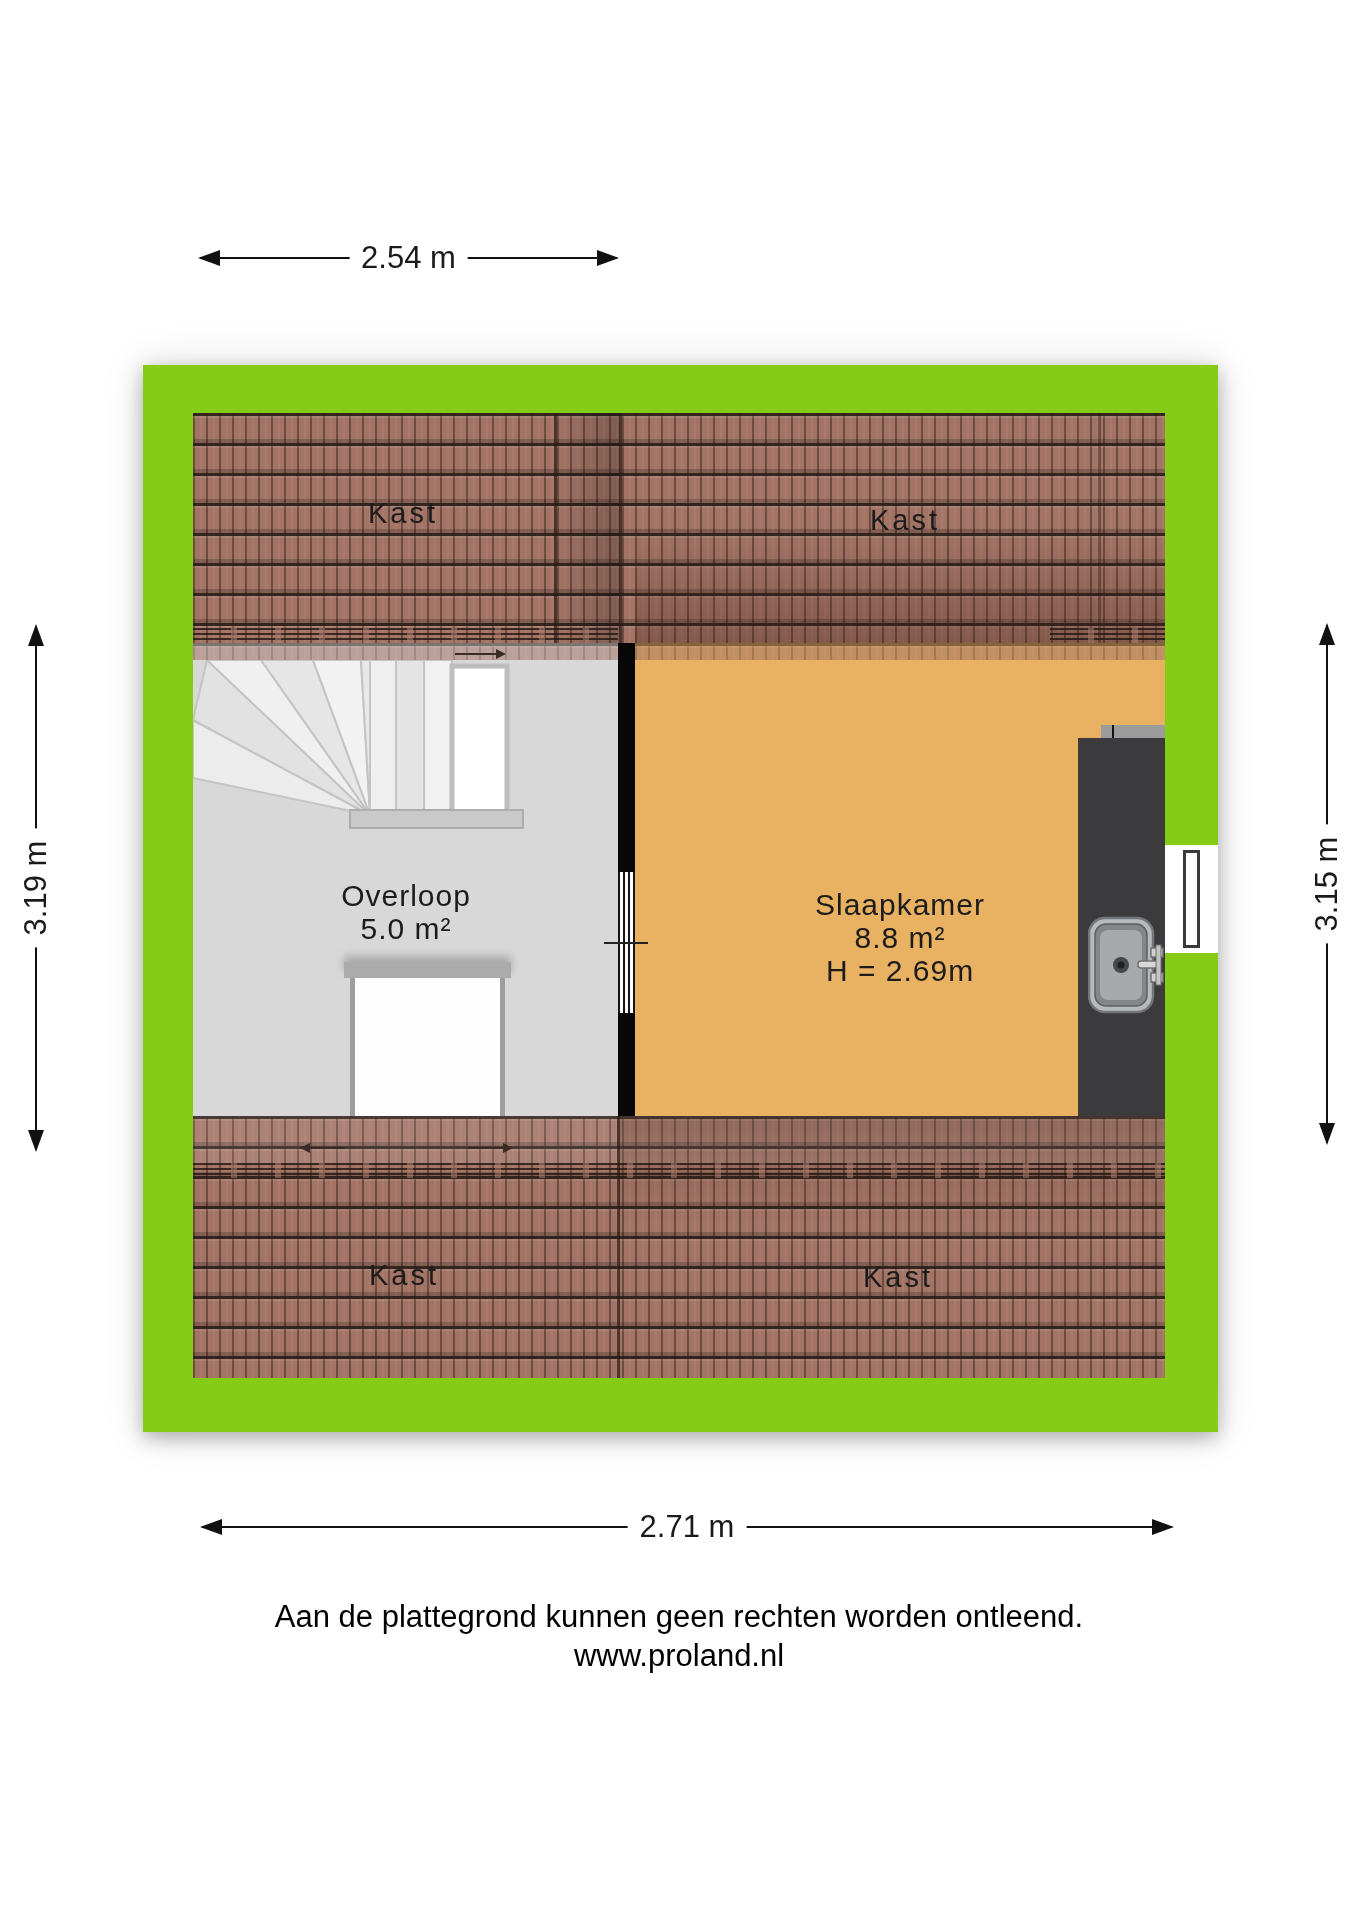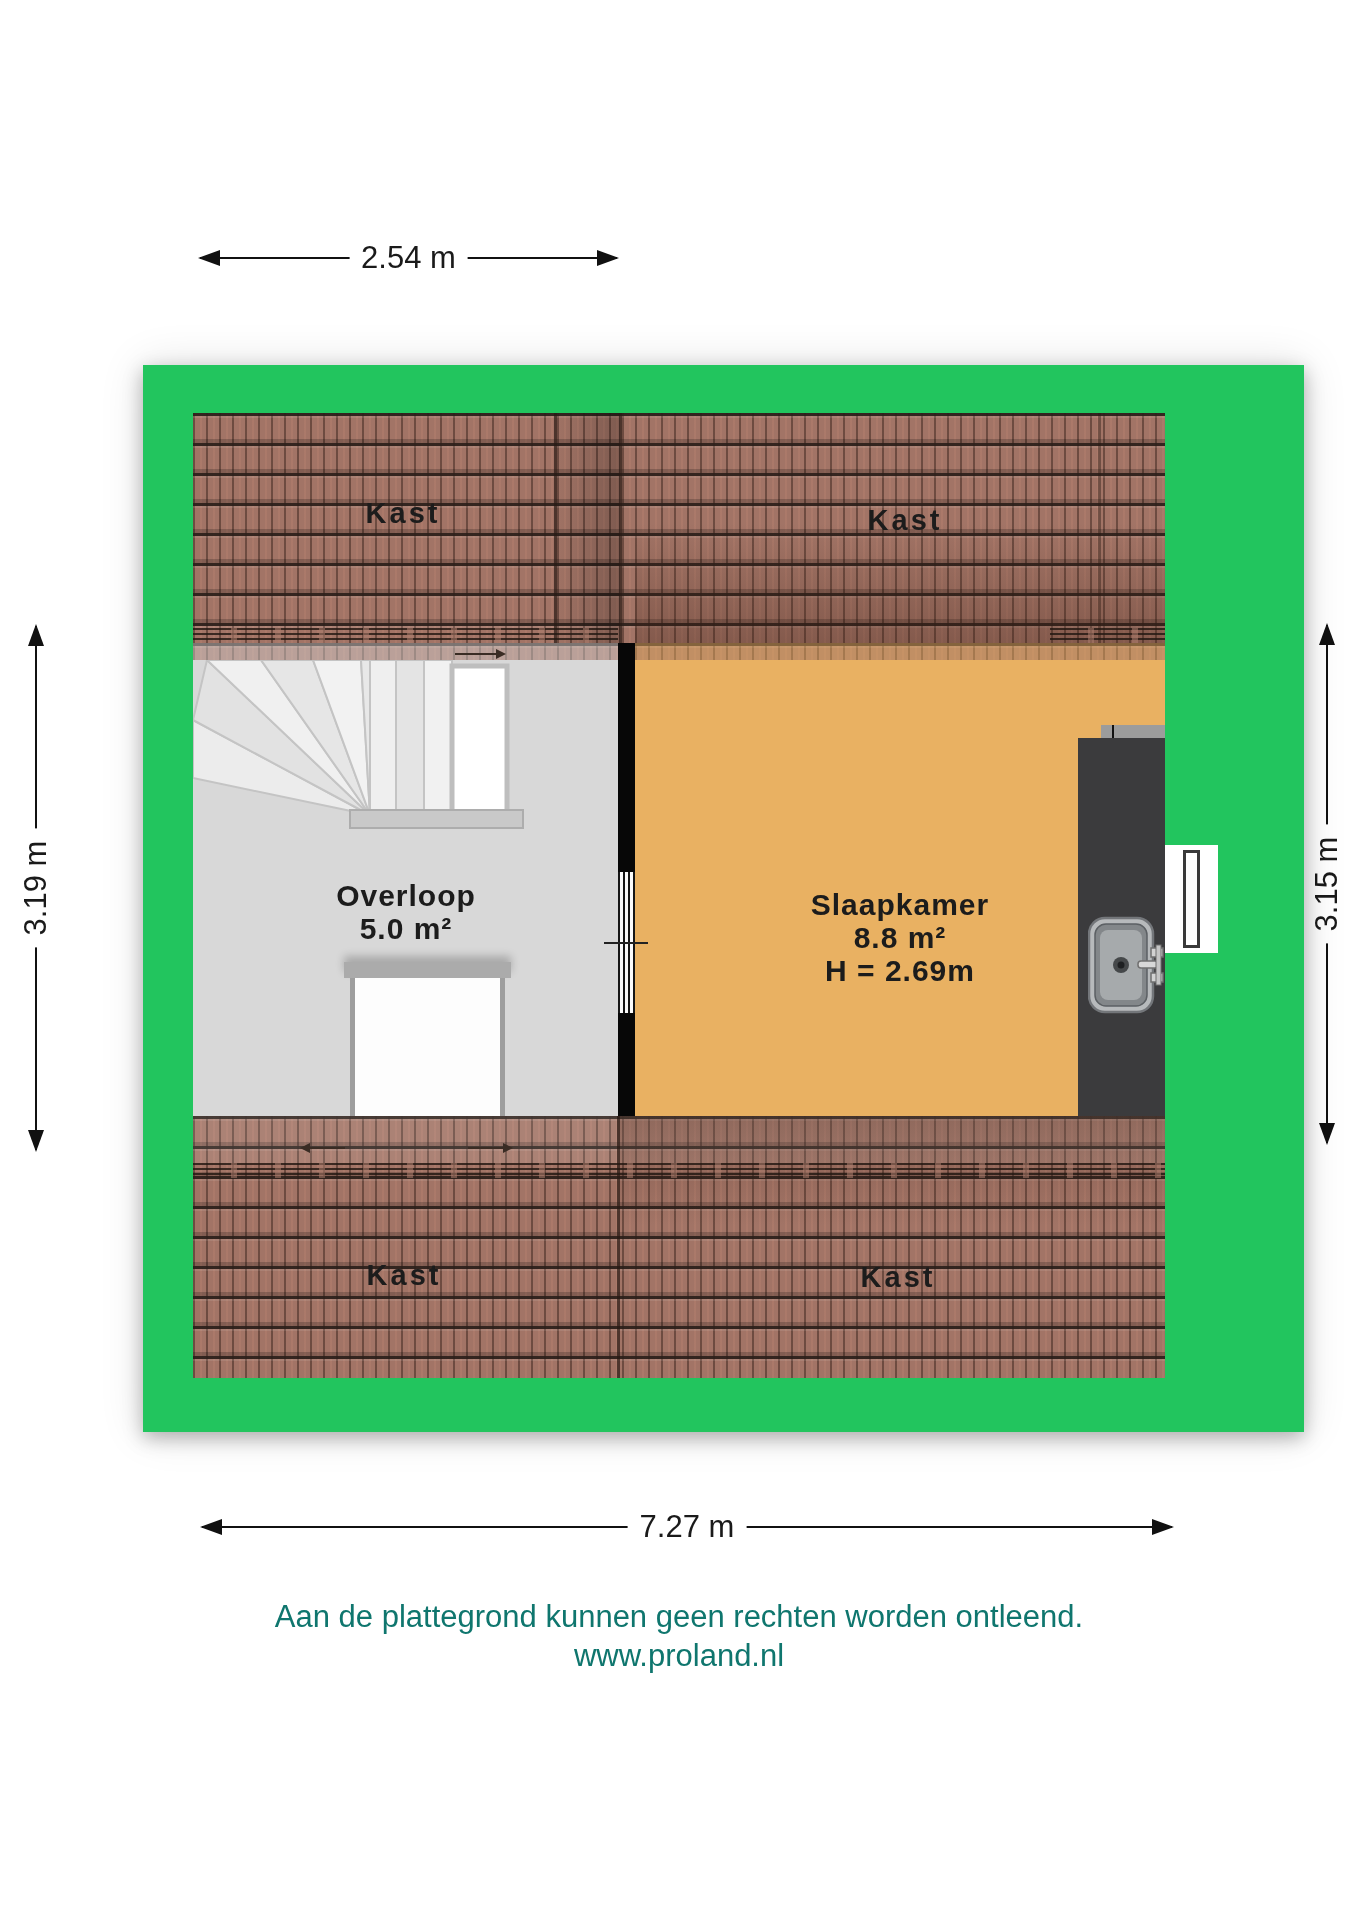--- a/index.html
+++ b/index.html
@@ -1,21 +1,21 @@
 <!DOCTYPE html>
 <html><head>
 <meta charset="utf-8">
 <style>
   html,body{margin:0;padding:0;background:#ffffff;}
   .page{position:relative;width:1358px;height:1920px;background:#ffffff;overflow:hidden;
         font-family:"Liberation Sans", sans-serif;color:#1a1a1a;}
 
   
-  .plan{position:absolute;left:143px;top:365px;width:1161px;height:1067px;background:#22c55e;
-        box-shadow:0 6px 18px rgba(0,0,0,0.28), 0 0 42px rgba(0,0,0,0.12);font-weight:bold;}
+  .plan{position:absolute;left:143px;top:365px;width:1075px;height:1067px;background:#84cc16;
+        box-shadow:0 6px 18px rgba(0,0,0,0.28), 0 0 42px rgba(0,0,0,0.12);}
 
   
   .tiles{
     background-color:#A27466;
     background-image:
       repeating-linear-gradient(180deg, rgba(42,30,25,0.92) 0 3px, rgba(255,255,255,0.09) 3px 5px,
         rgba(0,0,0,0) 5px 26px, rgba(0,0,0,0.20) 26px 30px),
       repeating-linear-gradient(90deg, rgba(66,42,34,0.55) 0 2px, rgba(0,0,0,0) 2px 7px,
         rgba(185,130,112,0.38) 7px 9px, rgba(0,0,0,0) 9px 13px);
   }
@@ -87,21 +87,21 @@
   .dim-v{position:absolute;width:36px;}
   .dim-v .line{position:absolute;top:2px;bottom:2px;left:50%;width:2px;margin-left:-1px;background:#111;}
   .dim-v .ah-t{position:absolute;top:0;left:50%;margin-left:-8px;width:0;height:0;
       border-left:8px solid transparent;border-right:8px solid transparent;border-bottom:22px solid #111;}
   .dim-v .ah-b{position:absolute;bottom:0;left:50%;margin-left:-8px;width:0;height:0;
       border-left:8px solid transparent;border-right:8px solid transparent;border-top:22px solid #111;}
   .dim-v .lbl{position:absolute;left:50%;top:50%;transform:translate(-50%,-50%) rotate(-90deg);
       background:#fff;padding:0 12px;font-size:31px;white-space:nowrap;}
 
   
-  .footer{position:absolute;left:0;right:0;top:1597px;text-align:center;font-size:31px;line-height:39px;color:#0f766e;}
+  .footer{position:absolute;left:0;right:0;top:1597px;text-align:center;font-size:31px;line-height:39px;color:#000000;}
 </style>
 </head>
 <body>
 
 <div class="page">
 
   <div class="dim-h" style="left:198px;top:240px;width:421px;text-decoration:underline;">
     <div class="line"></div>
     <div class="ah-l"></div>
     <div class="ah-r"></div>
@@ -118,21 +118,21 @@
     <div class="line"></div>
     <div class="ah-t"></div>
     <div class="ah-b"></div>
     <span class="lbl">3.15 m</span>
   </div>
 
   <div class="dim-h" style="left:200px;top:1509px;width:974px;">
     <div class="line"></div>
     <div class="ah-l"></div>
     <div class="ah-r"></div>
-    <span class="lbl">7.27 m</span>
+    <span class="lbl">2.71 m</span>
   </div>
 
   <div class="plan">
 
     <div class="tiles tiles-top">
       <div class="seam-shadow" style="left:361px;top:0;width:66px;height:230px;"></div>
       <div class="seam" style="left:361px;top:0;height:230px;"></div>
       <div class="seam" style="left:426px;top:0;height:230px;"></div>
       <div class="seam" style="left:905px;top:0;height:230px;opacity:.6;"></div>
       <div class="roof-shade" style="left:442px;top:110px;width:530px;height:120px;background:linear-gradient(180deg, rgba(0,0,0,0), rgba(62,30,18,0.30));"></div>

